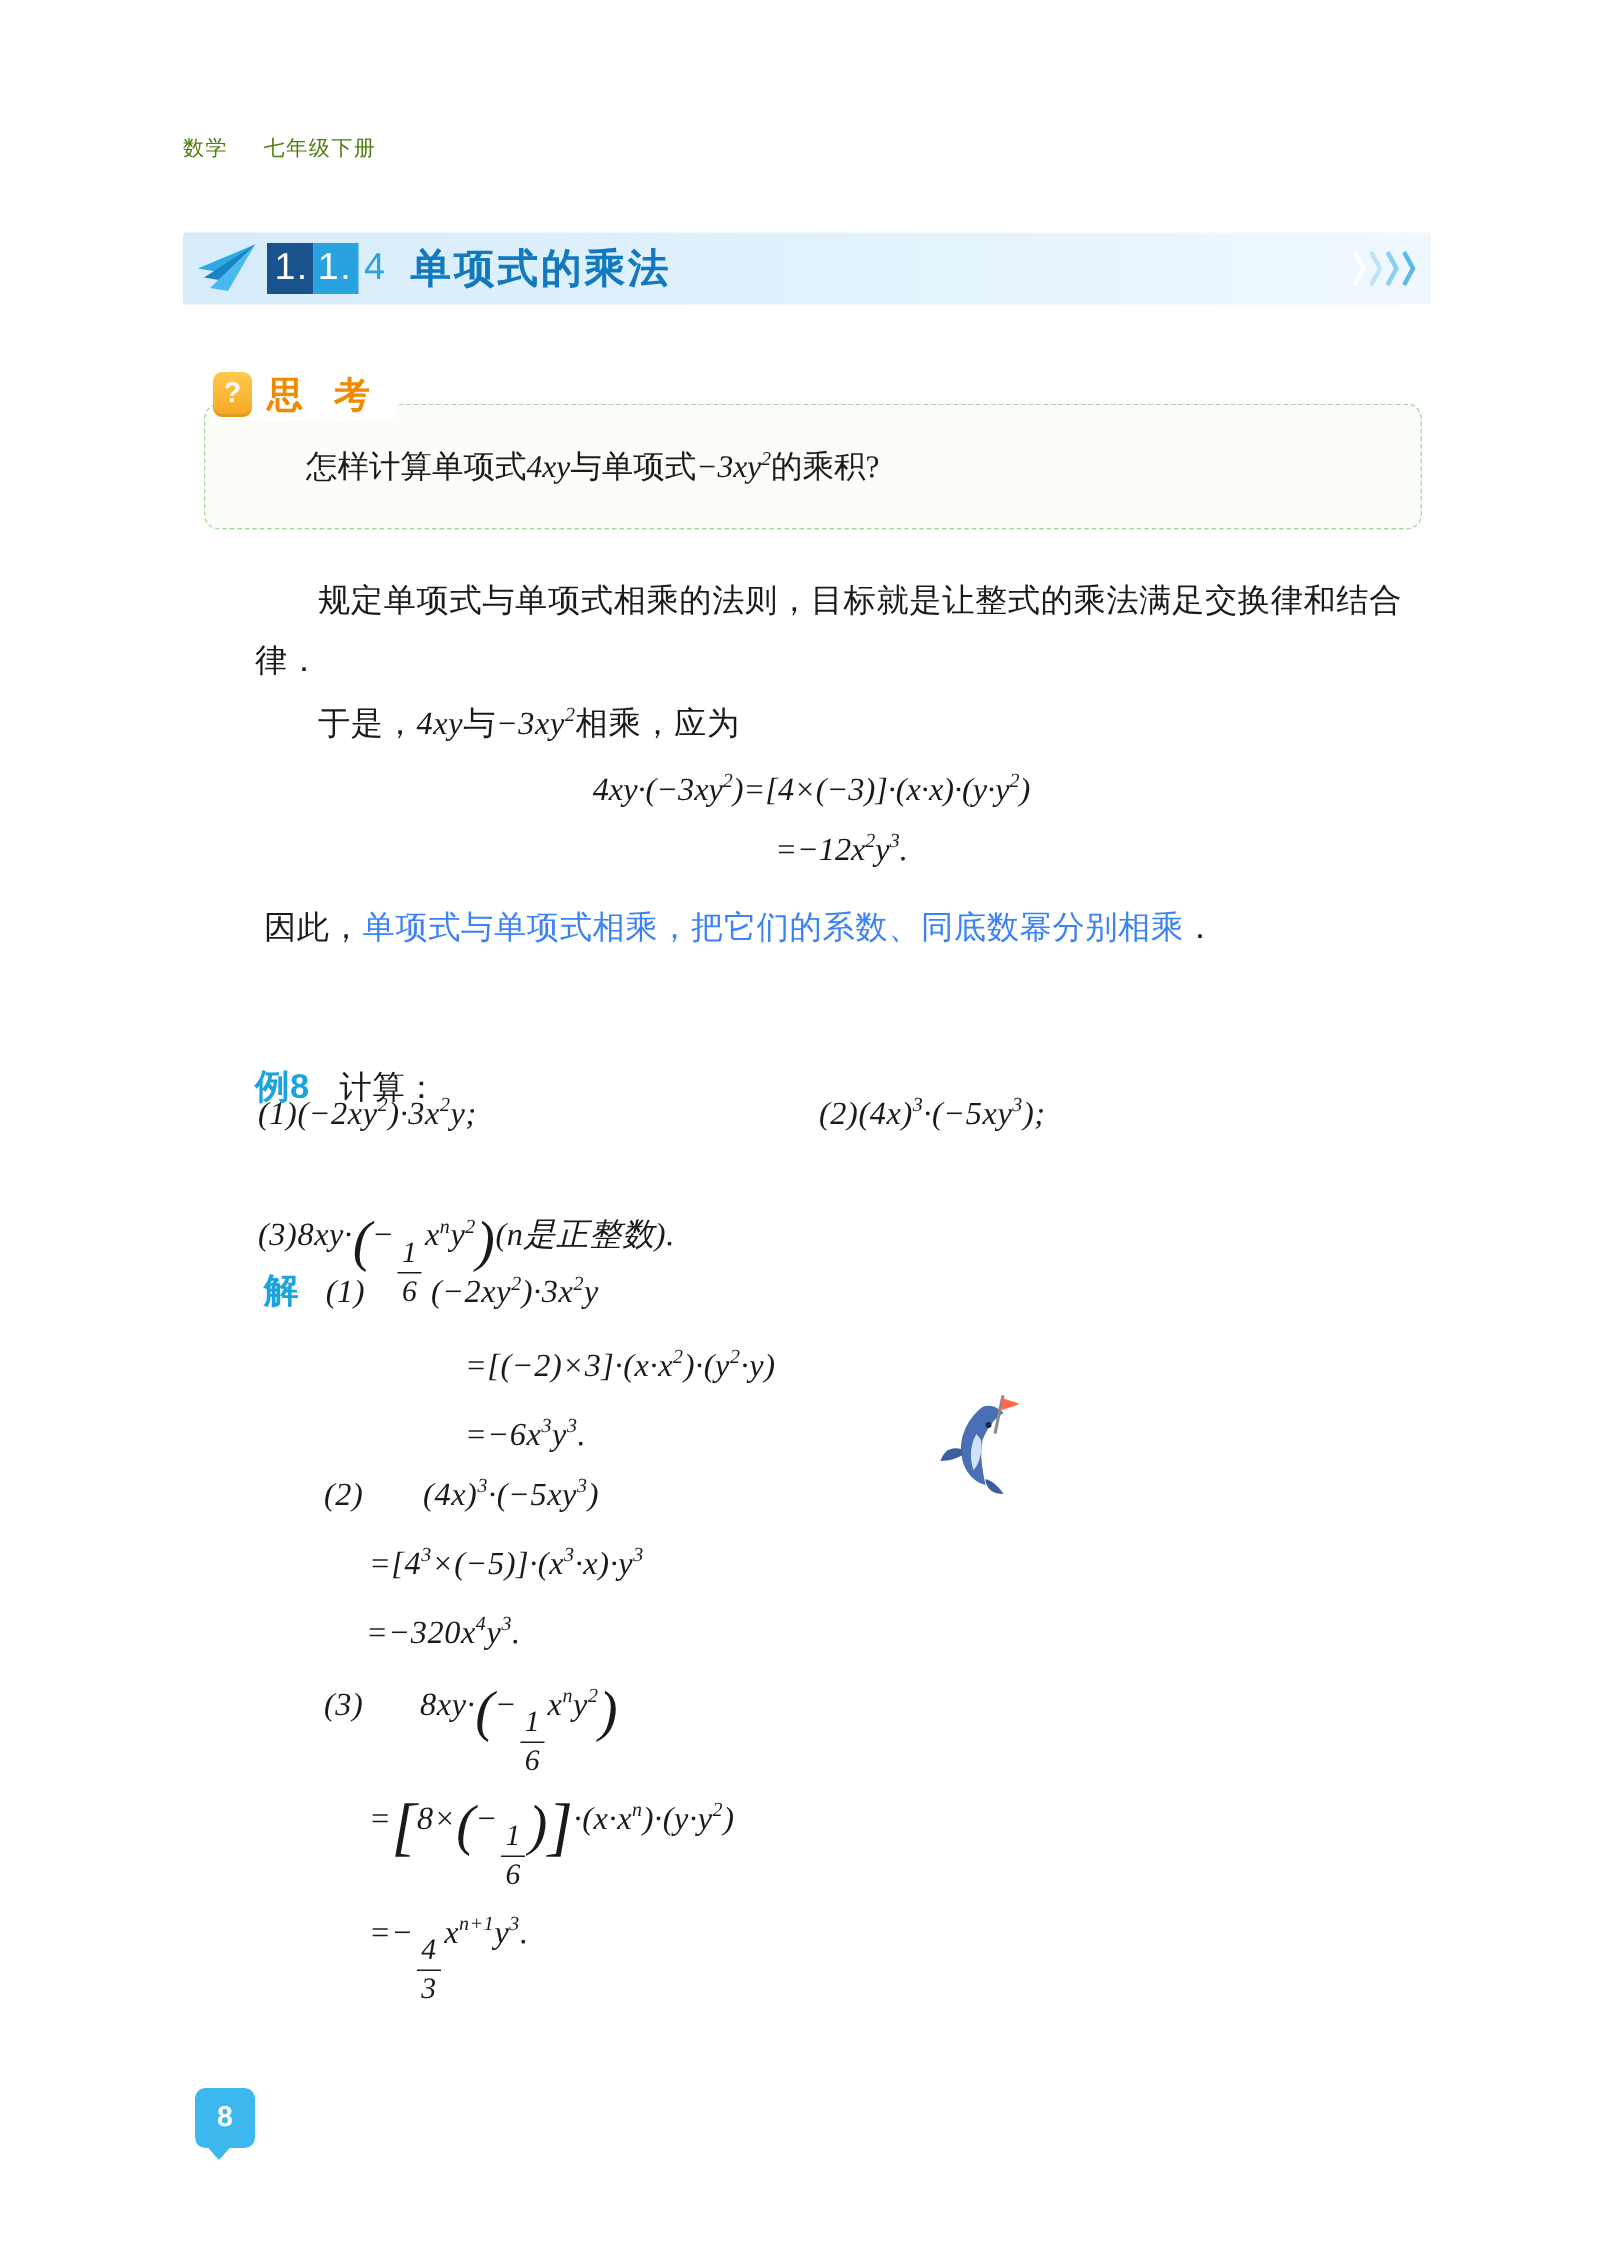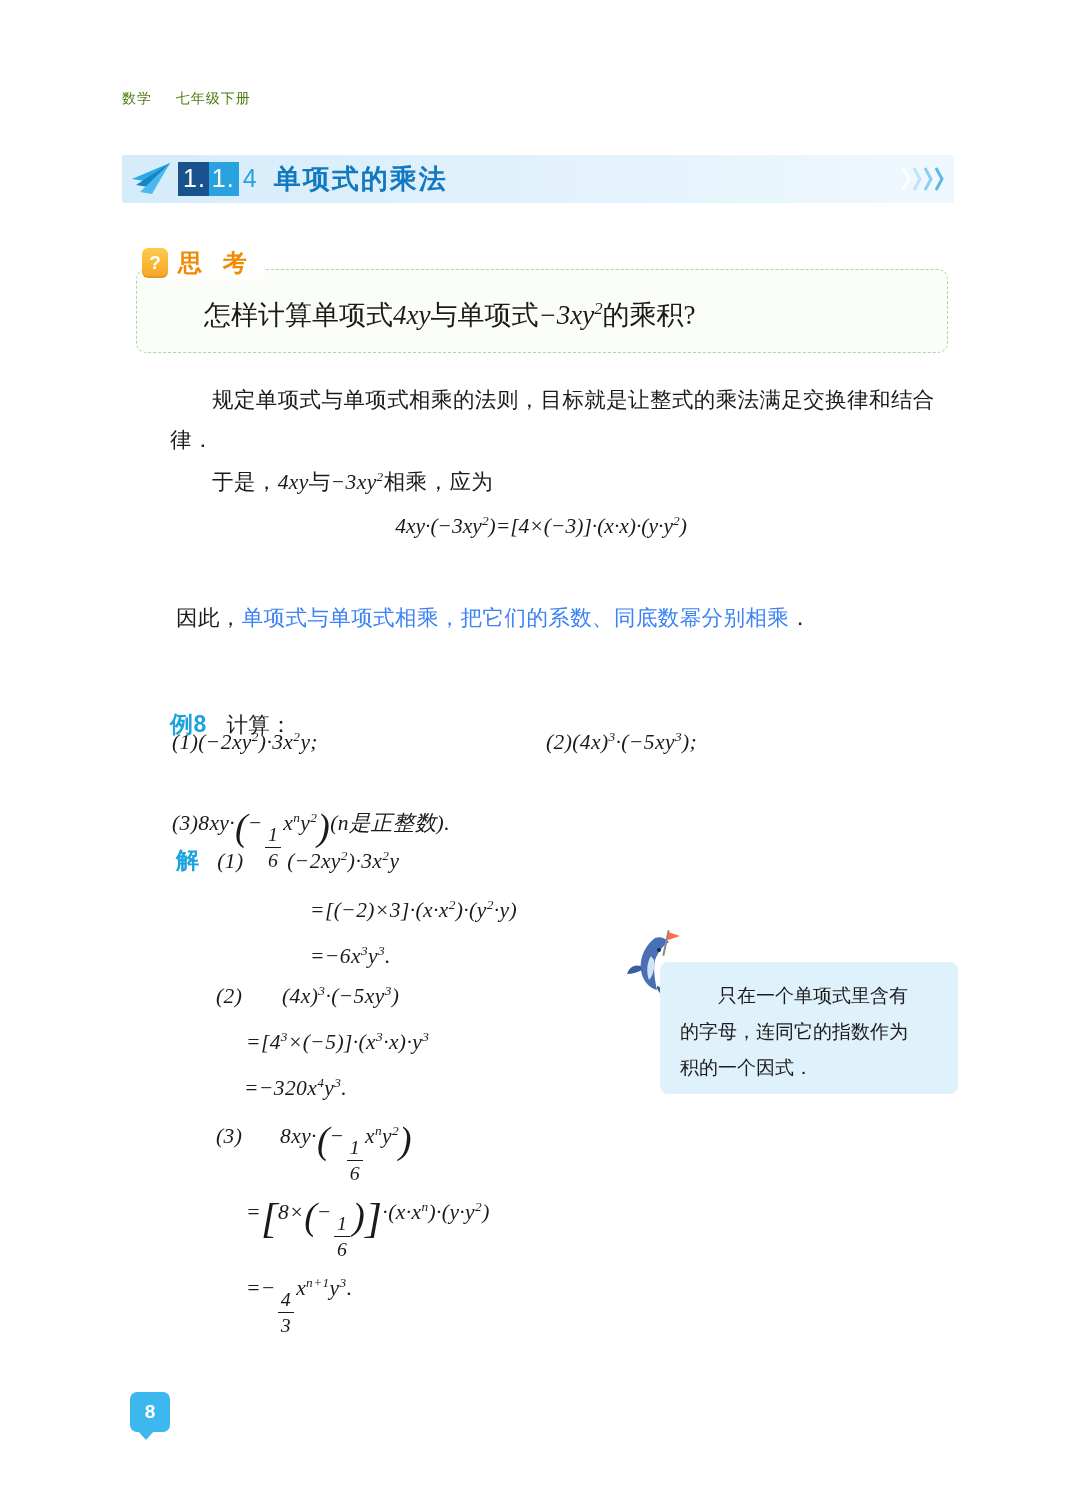--- a/index.html
+++ b/index.html
@@ -144,21 +144,21 @@
     color: #f08a00;
     font-family: "Liberation Sans", sans-serif;
     font-size: 24px;
     font-weight: bold;
     letter-spacing: 7px;
   }
   .think-body {
     position: absolute;
     left: 68px;
     top: 50px;
-    font-size: 27px;
+    font-size: 21px;
   }
 
   
   .para {
     position: absolute;
     font-size: 21.5px;
     line-height: 40px;
     letter-spacing: 0.4px;
   }
   .indent { text-indent: 42px; }
@@ -322,20 +322,23 @@
   <div class="para indent" style="left:170px; top:380px; width:786px;">规定单项式与单项式相乘的法则，目标就是让整式的乘法满足交换律和结合律．</div>
 
   <div class="para" style="left:170px; top:462px; width:786px;">
     <span style="display:inline-block;width:42px;"></span><span>于是，</span><span class="mono-i">4<i>xy</i></span><span>与</span><span class="mono-i">−3<i>xy</i><sup>2</sup></span><span>相乘，应为</span>
   </div>
 
   <div class="center-line mono-i" style="top:514px;">
     4<i>xy</i>·(−3<i>xy</i><sup>2</sup>)=[4×(−3)]·(<i>x</i>·<i>x</i>)·(<i>y</i>·<i>y</i><sup>2</sup>)
   </div>
 
+  <div class="center-line mono-i" style="top:554px; padding-left:40px;">
+    =−12<i>x</i><sup>2</sup><i>y</i><sup>3</sup>.
+  </div>
 
   <div class="para" style="left:170px; top:598px; width:800px;">
     <span style="display:inline-block;width:6px;"></span><span>因此，</span><span class="hl" style="font-family:'Liberation Sans',sans-serif;">单项式与单项式相乘，把它们的系数、同底数幂分别相乘</span><span>．</span>
   </div>
 
   <div class="para" style="left:170px; top:704px;">
     <span class="blue" style="font-size:23px;">例8</span>
     <span style="display:inline-block;width:14px;"></span><span>计算：</span>
   </div>
 
@@ -398,24 +401,19 @@
   <svg class="dolphin" viewBox="0 0 60 70">
     <path d="M30 8 C22 14 14 26 16 40 C17 50 24 58 32 60 C30 50 28 40 30 30 C34 20 40 14 44 12 C40 8 35 6 30 8 Z" fill="#4a6fb5"></path>
     <path d="M26 26 C22 32 21 42 24 50 C28 46 30 38 29 30 Z" fill="#cfe2f7"></path>
     <path d="M16 36 C8 34 4 38 2 44 C8 44 13 42 17 40 Z" fill="#3c5d9e"></path>
     <path d="M32 58 C34 64 38 66 44 66 C40 60 36 57 32 56 Z" fill="#3c5d9e"></path>
     <circle cx="34" cy="20" r="2" fill="#1a2a48"></circle>
     <rect x="40" y="0" width="2" height="26" fill="#8a8a8a" transform="rotate(12 41 13)"></rect>
     <polygon points="43,2 55,6 43,10" fill="#ff6a4d"></polygon>
   </svg>
 
-  <div class="tip">
-    <div class="ti">只在一个单项式里含有</div>
-    <div>的字母，连同它的指数作为</div>
-    <div>积的一个因式．</div>
-  </div>
 
   <div class="pagenum">
     <div class="hex">8</div>
     <div class="tail"></div>
   </div>
 
 </div>
 
 </body></html>

